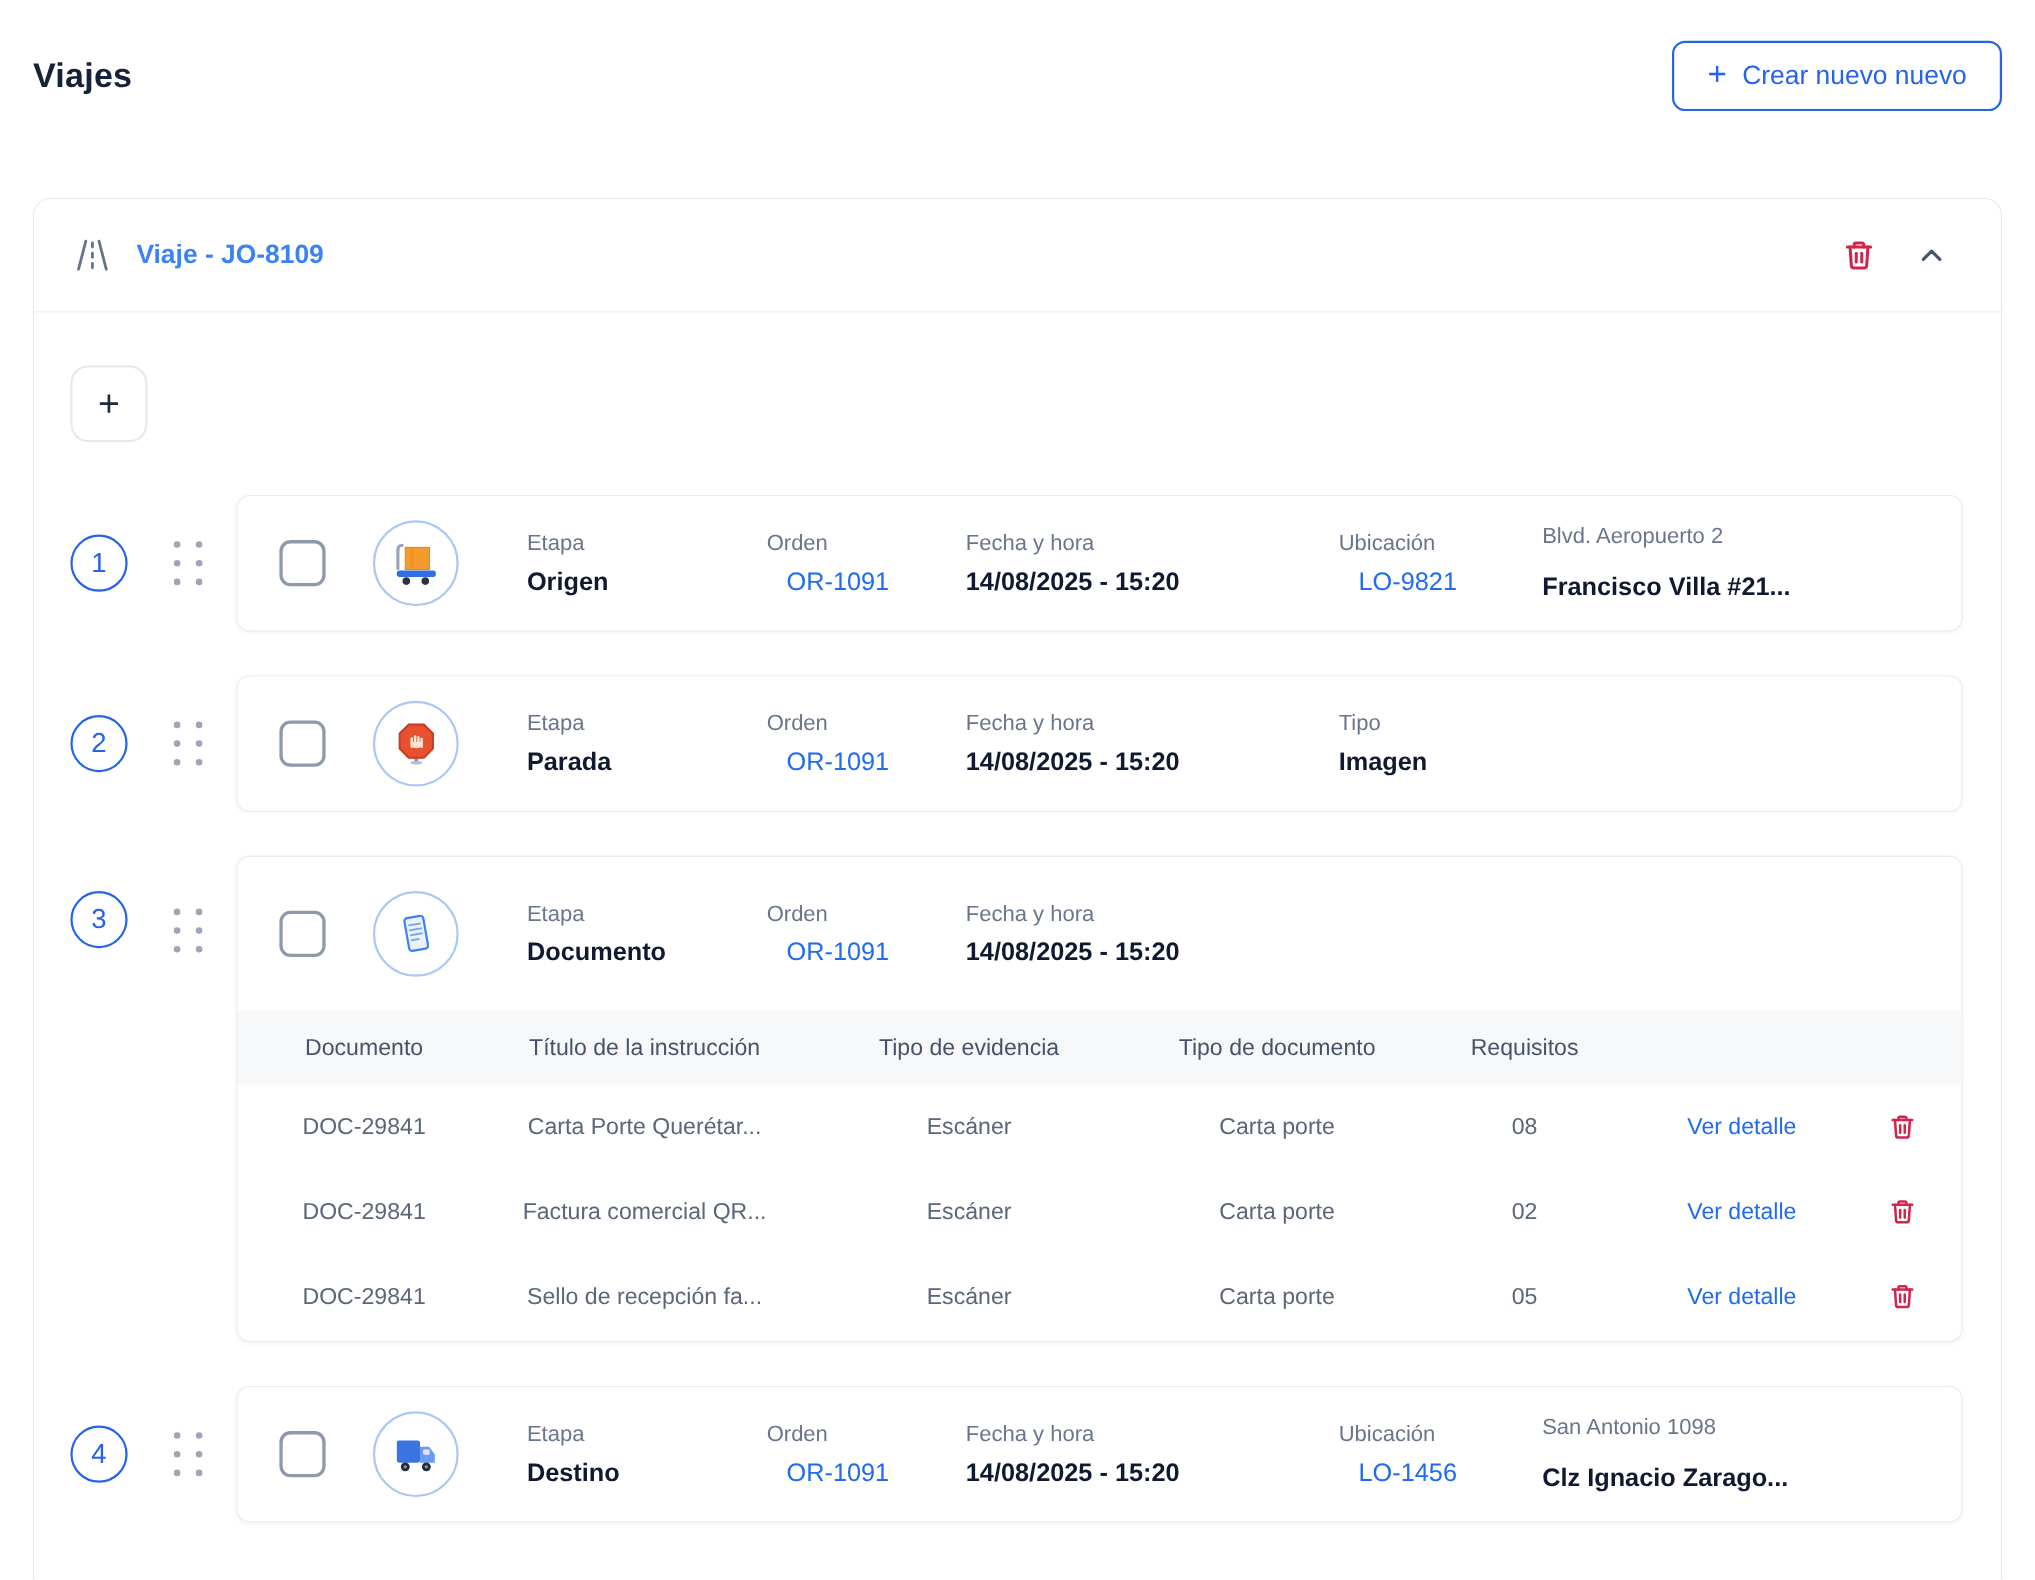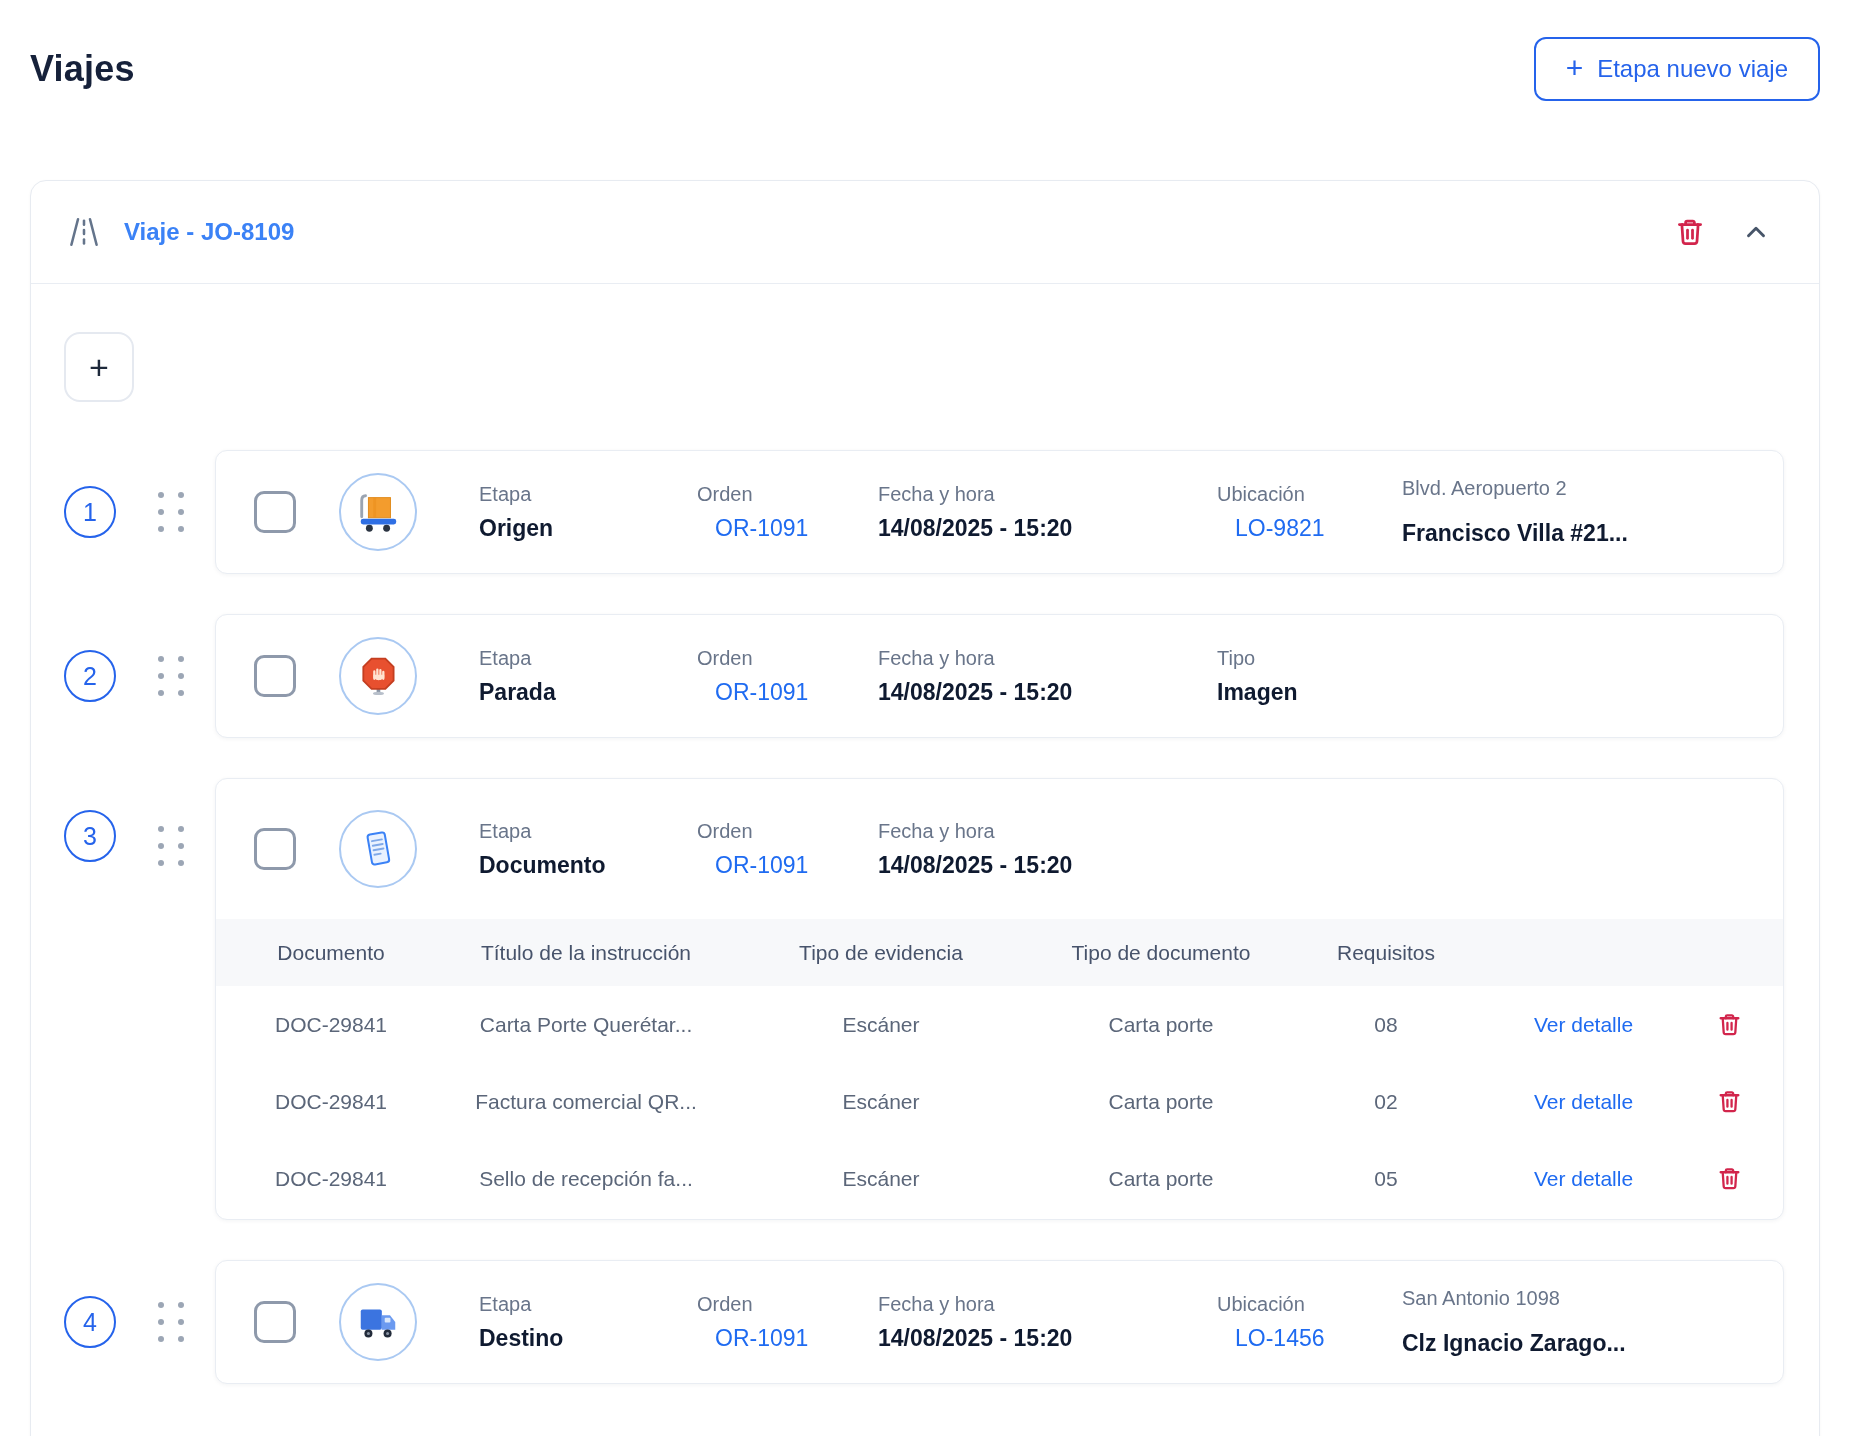--- a/index.html
+++ b/index.html
@@ -3,21 +3,21 @@
 <meta charset="utf-8">
 <style>
   * { margin:0; padding:0; box-sizing:border-box; }
   html,body { width:1850px; height:1436px; overflow:hidden; background:#ffffff;
     font-family:"Liberation Sans", sans-serif; color:#101b31; }
 
   .page { width:1850px; height:1436px; padding:0 30px; position:relative; overflow:hidden; }
 
   
   .page-header { display:flex; align-items:center; justify-content:space-between; margin-top:36px; height:66px; }
-  .page-title { font-size:36px; font-weight:700; color:#16213a; letter-spacing:.2px; }
+  .page-title { font-size:31px; font-weight:700; color:#16213a; letter-spacing:.2px; }
   .btn-create { display:flex; align-items:center; gap:14px; height:64px; padding:0 30px;
     background:#fff; border:2px solid #2563eb; border-radius:12px; color:#2563eb;
     font-size:24px; font-weight:500; cursor:pointer; font-family:inherit; }
   .btn-create .plus { font-size:30px; font-weight:300; line-height:1; margin-top:-3px; }
 
   
   .trip-card { margin-top:78px; border:1px solid #e7ebf1; border-radius:16px; background:#fff;
     min-height:1290px; box-shadow:0 1px 3px rgba(22,33,58,.04); }
   .trip-card-header { height:103px; display:flex; align-items:center; padding:0 44px 0 35px;
     border-bottom:1px solid #e9edf3; }
@@ -82,21 +82,21 @@
 </style>
 </head>
 <body>
 
 <div class="page">
 
   <div class="page-header">
     <h1 class="page-title">Viajes</h1>
     <button class="btn-create">
       <span class="plus">+</span>
-      <span>Etapa nuevo viaje</span>
+      <span>Crear nuevo nuevo</span>
     </button>
   </div>
 
   <div class="trip-card">
     <div class="trip-card-header">
       <span>
         <svg width="36" height="36" viewBox="0 0 24 24" fill="none" stroke="#64748b" stroke-width="1.7" stroke-linecap="round">
           <path d="M8 3.5 L3.6 20.5"></path>
             <path d="M16 3.5 L20.4 20.5"></path>
           <path d="M12 4.5v2.6"></path>

